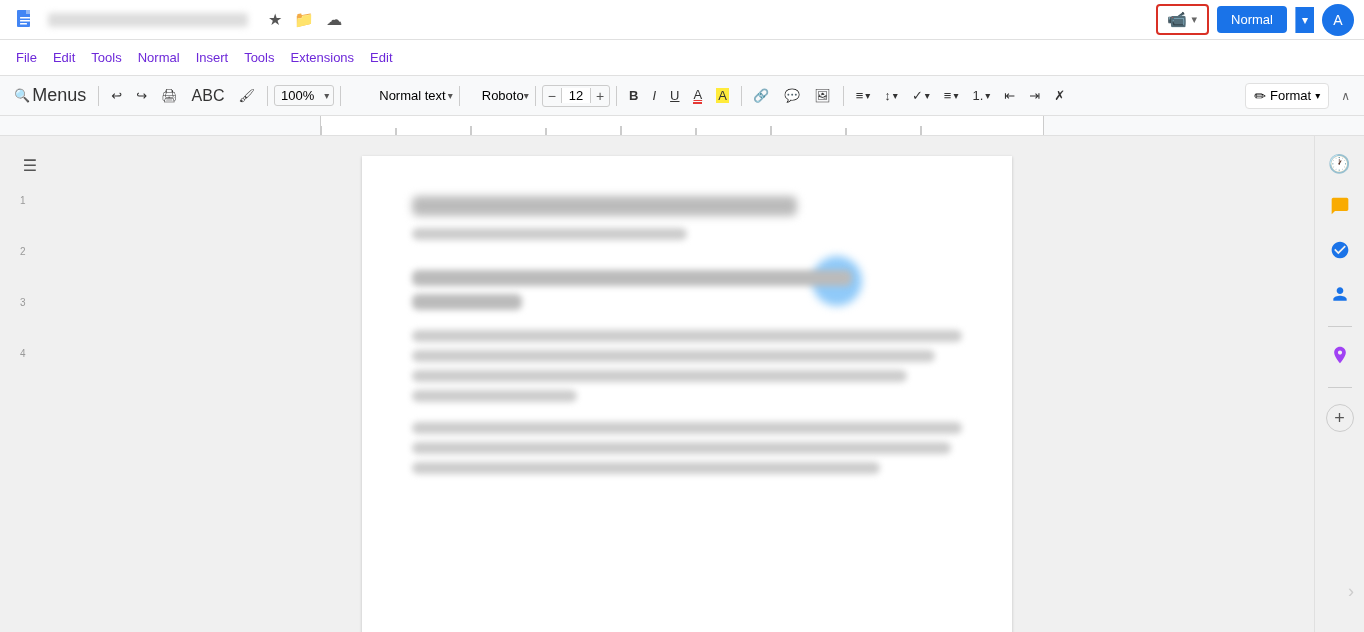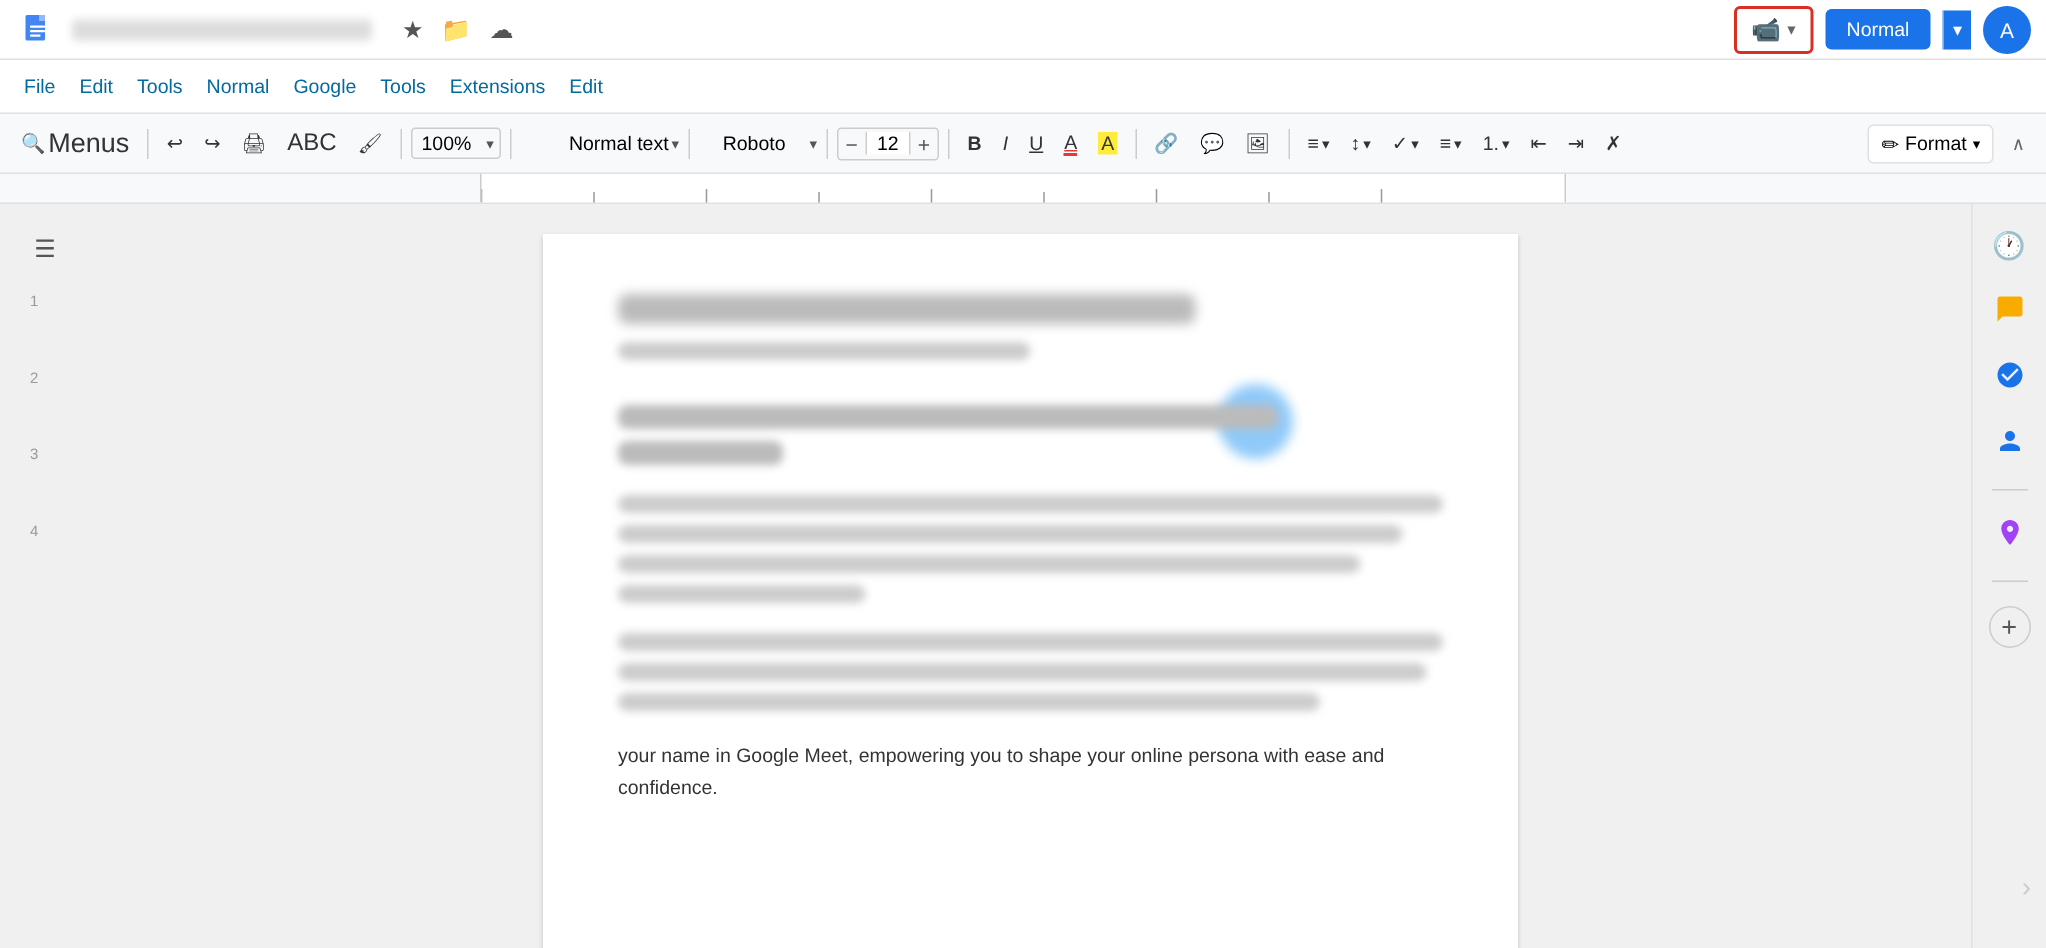--- a/index.html
+++ b/index.html
@@ -108,21 +108,21 @@
       display: flex;
       align-items: center;
       height: 36px;
       background: #fff;
       padding: 0 8px;
       border-bottom: 1px solid #e0e0e0;
     }
     .menu-item {
       padding: 4px 8px;
       font-size: 13px;
-      color: #0369a1;
+      color: #6d28d9;
       cursor: pointer;
       border-radius: 3px;
     }
 
     
     .toolbar {
       display: flex;
       align-items: center;
       height: 40px;
       background: #f8f9fa;
@@ -363,21 +363,21 @@
     <button class="share-chevron">▾</button>
     <div class="avatar">A</div>
   </div>
 </div>
 
 <div class="menu-bar">
   <span class="menu-item">File</span>
   <span class="menu-item">Edit</span>
   <span class="menu-item">Tools</span>
   <span class="menu-item">Normal</span>
-  <span class="menu-item">Google</span>
+  <span class="menu-item">Insert</span>
   <span class="menu-item">Tools</span>
   <span class="menu-item">Extensions</span>
   <span class="menu-item">Edit</span>
 </div>
 
 <div class="toolbar">
   <button class="toolbar-btn">
     <span>🔍</span>
     <span style="font-size:18px;">Menus</span>
   </button>
@@ -393,21 +393,21 @@
   <div class="font-size-control">
     <span style="font-size:13px; padding:2px 6px;">100%</span>
     <span style="font-size:10px; padding:2px 4px; cursor:pointer; color:#555;">▾</span>
   </div>
   <div class="toolbar-separator"></div>
   <div style="display:flex;align-items:center;gap:2px;">
     <span style="font-size:13px;margin-left:32px;">Normal text</span>
     <span style="font-size:10px;color:#555;">▾</span>
   </div>
   <div class="toolbar-separator"></div>
-  <div style="display:flex;align-items:center;gap:16px;padding-left:16px;">
+  <div style="display:flex;align-items:center;gap:0;padding-left:16px;">
     <span style="font-size:13px;">Roboto</span>
     <span style="font-size:10px;color:#555;">▾</span>
   </div>
   <div class="toolbar-separator"></div>
   <div class="font-size-control">
     <button class="font-size-btn">−</button>
     <input class="font-size-input" type="text" value="12" style="">
     <button class="font-size-btn">+</button>
   </div>
   <div class="toolbar-separator"></div>
@@ -519,21 +519,20 @@
         <div class="blurred-line" style="width:100%;"></div>
         <div class="blurred-line" style="width:95%;"></div>
         <div class="blurred-line" style="width:90%;"></div>
         <div class="blurred-line" style="width:30%; margin-bottom:20px;"></div>
 
         <div class="blurred-line" style="width:100%;"></div>
         <div class="blurred-line" style="width:98%;"></div>
         <div class="blurred-line" style="width:85%; margin-bottom:20px;"></div>
       </div>
 
-      <p class="visible-text">your name in Google Meet, empowering you to shape your online persona with ease and confidence.</p>
     </div>
   </div>
 
   <div class="right-sidebar">
     <div class="right-sidebar-icon" title="History">
       <span style="font-size:18px; color:#5f6368;">🕐</span>
     </div>
     <div class="right-sidebar-icon" title="Chat">
       <span style="font-size:16px; color:#F9AB00;">
         <svg width="20" height="20" viewBox="0 0 24 24" fill="#F9AB00">

